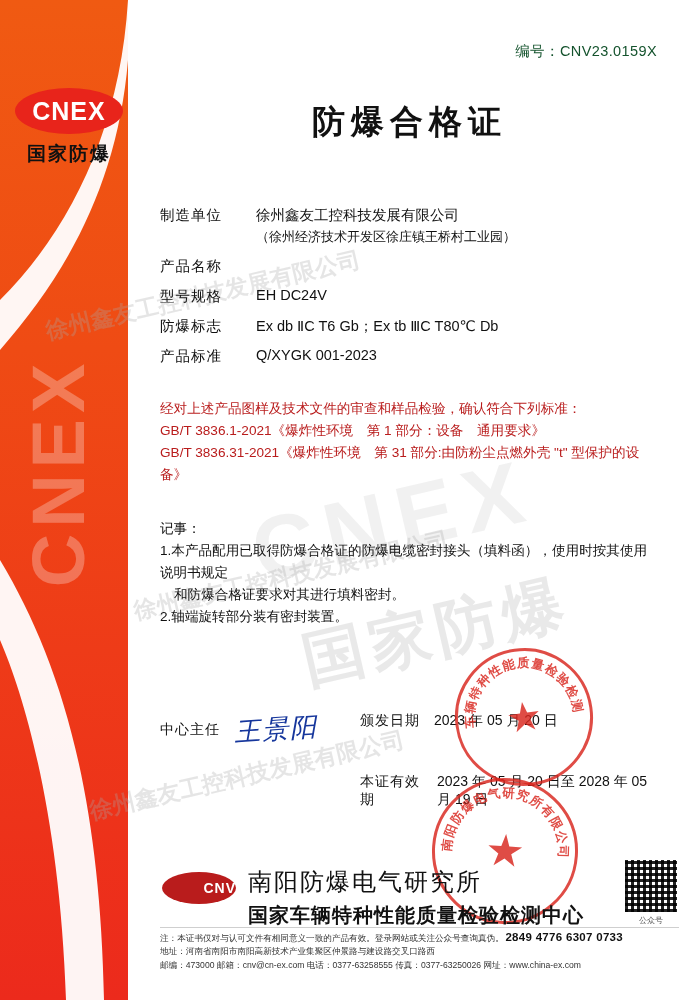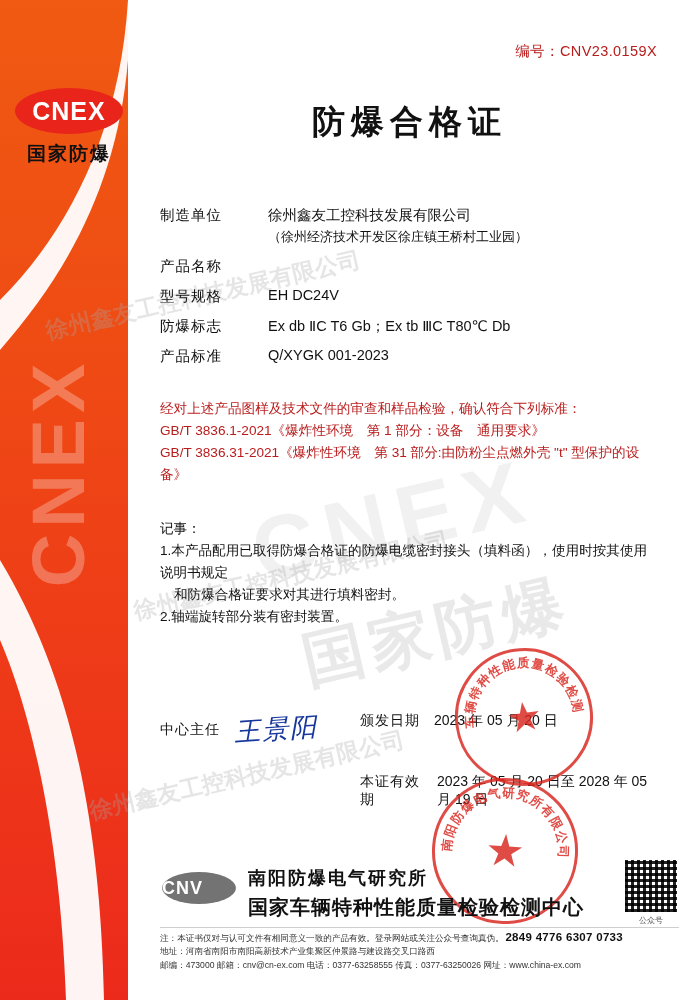--- a/index.html
+++ b/index.html
@@ -93,21 +93,21 @@
     user-select: none;
     pointer-events: none;
   }
 
   
   .doc-number {
     position: absolute;
     right: 42px;
     top: 42px;
     font-size: 14.5px;
-    color: #b91c1c;
+    color: #14532d;
     letter-spacing: 0.4px;
   }
   .logo-wrap {
     position: absolute;
     left: 10px;
     top: 88px;
     width: 118px;
     text-align: center;
   }
   .logo-ellipse {
@@ -149,21 +149,20 @@
     left: 160px;
     top: 206px;
     width: 500px;
   }
   .row {
     display: flex;
     align-items: flex-start;
     margin-bottom: 11px;
     font-size: 14.5px;
     color: #111;
-    gap: 12px;
   }
   .row .lbl {
     width: 84px;
     flex: 0 0 84px;
     letter-spacing: 1px;
     color: #111;
   }
   .row .val {
     flex: 1;
     padding-left: 12px;
@@ -280,37 +279,37 @@
   }
 
   
   .footer-logo {
     position: absolute;
     left: 162px;
     top: 872px;
     width: 74px;
     height: 32px;
     border-radius: 50%;
-    background: #737373;
+    background: #b91c1c;
     color: #fff;
     font-weight: bold;
-    font-size: 18px;
+    font-size: 14px;
     line-height: 32px;
-    text-align: left;
+    text-align: right;
     letter-spacing: 1px;
   }
   .footer-org {
     position: absolute;
     left: 248px;
     top: 866px;
     color: #111;
   }
   .footer-org .l1 {
-    font-size: 18px;
-    font-weight: bold;
+    font-size: 24px;
+    font-weight: normal;
     letter-spacing: 2px;
   }
   .footer-org .l2 {
     font-size: 20px;
     font-weight: bold;
     letter-spacing: 1px;
     margin-top: 4px;
   }
   .qr {
     position: absolute;

